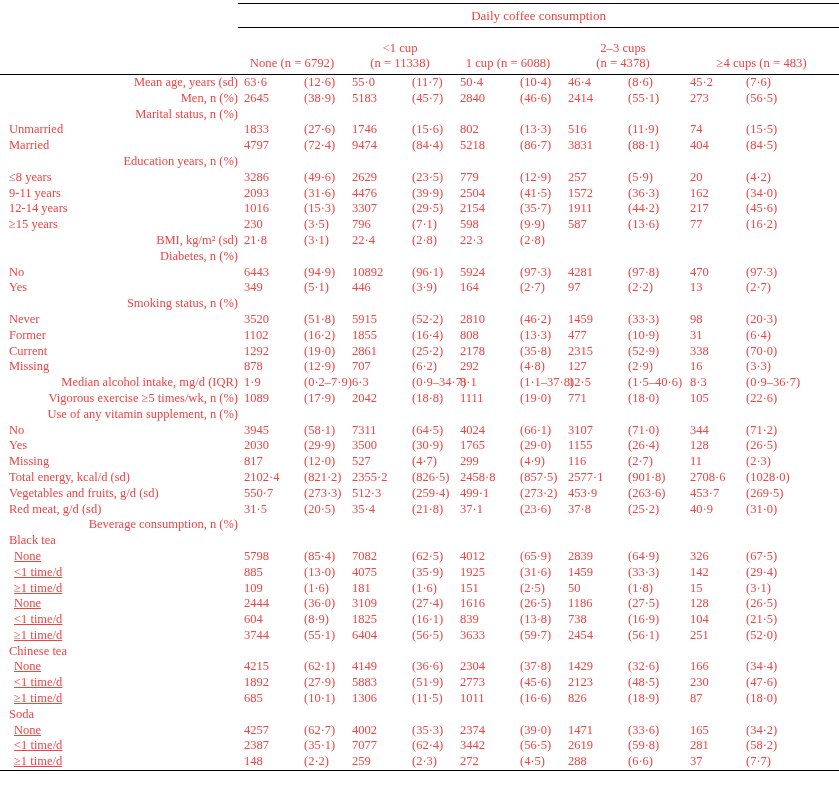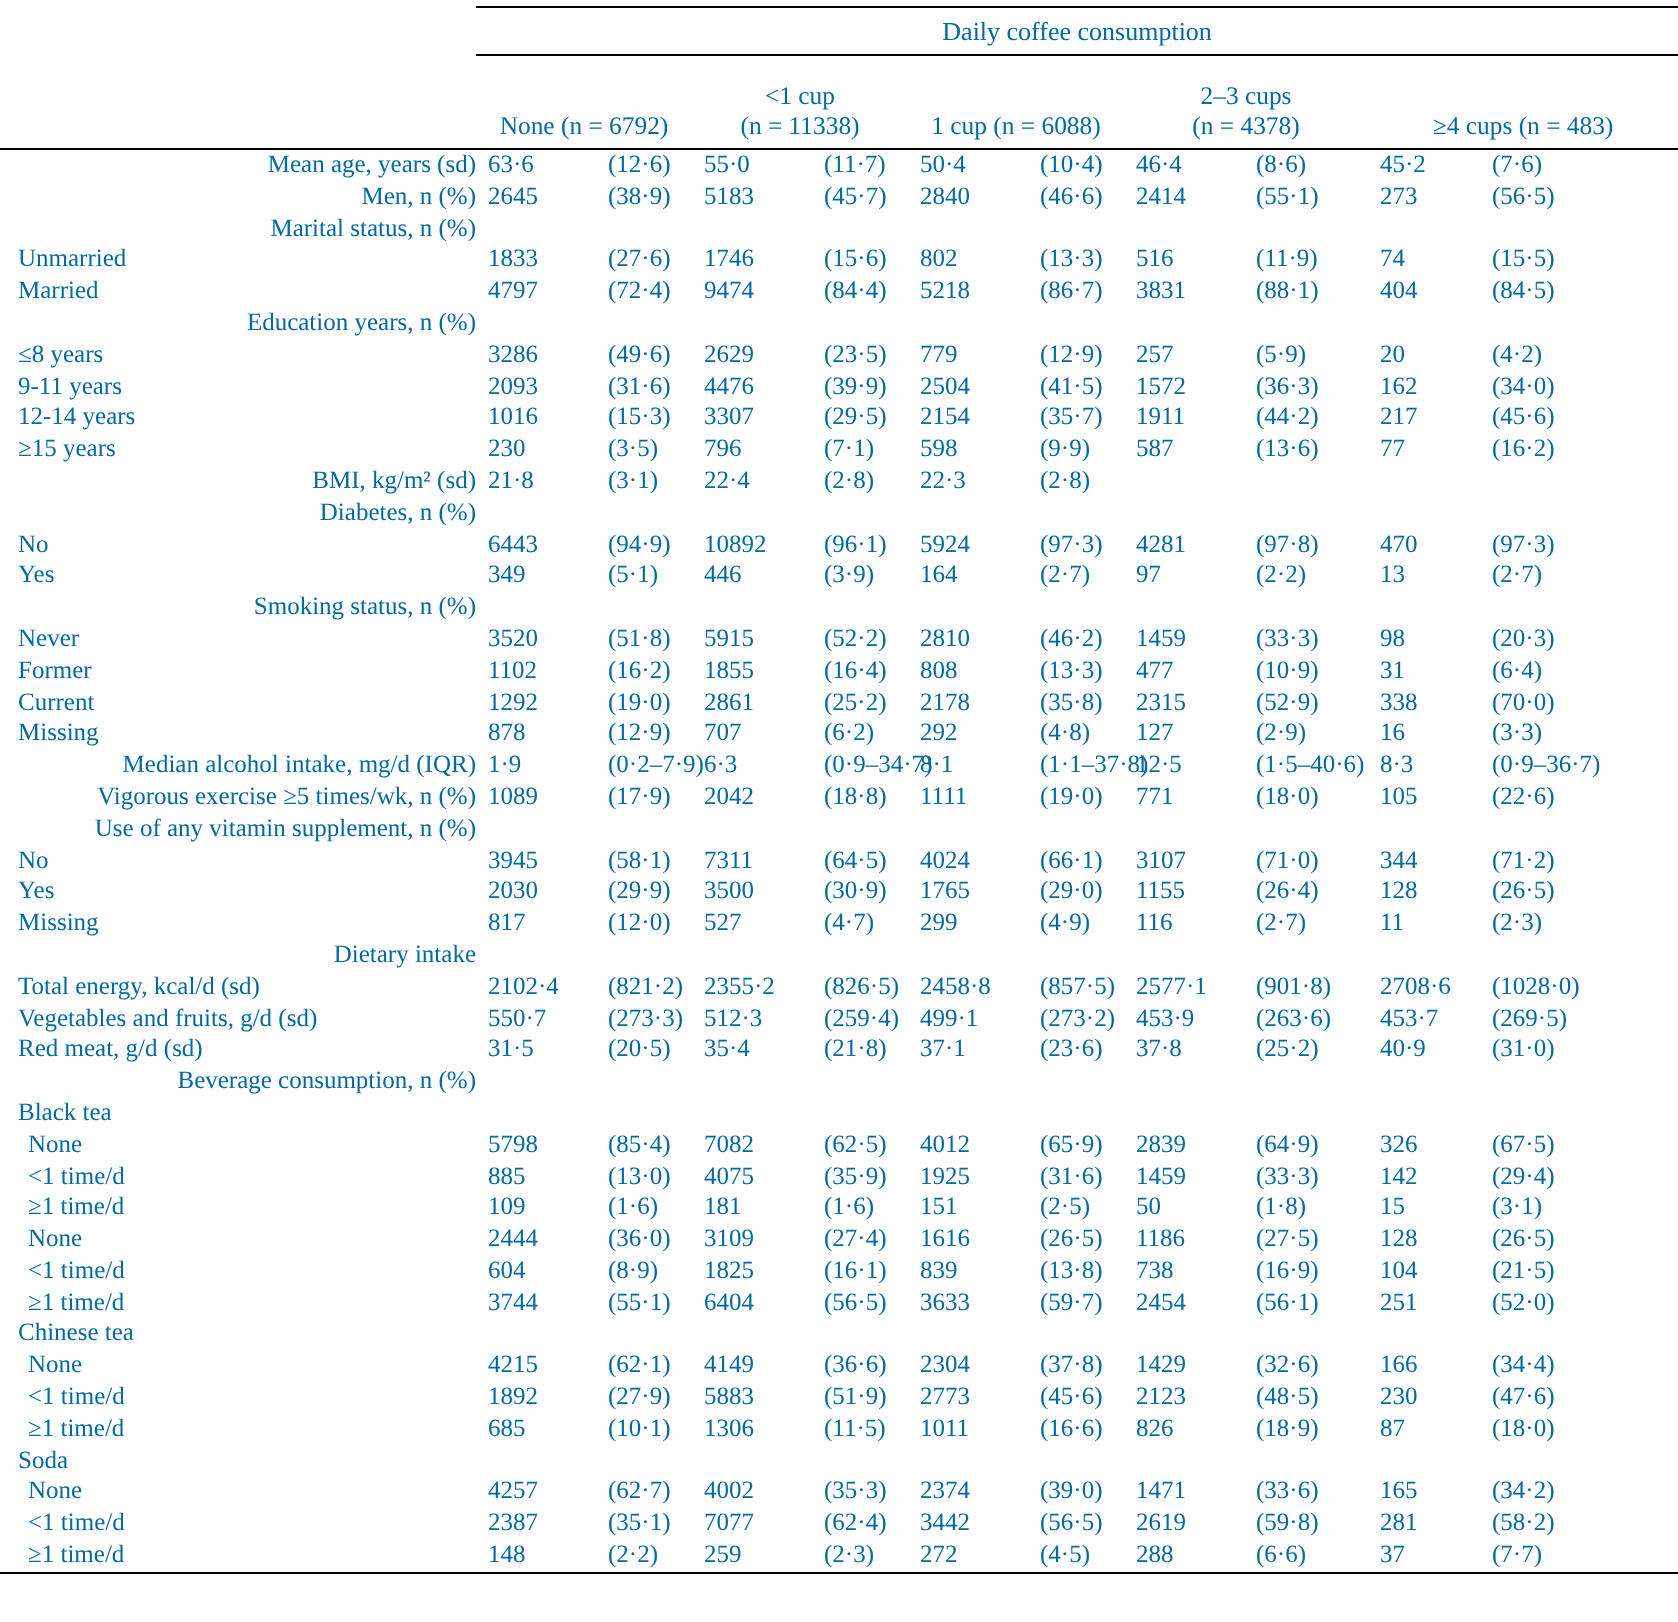--- a/index.html
+++ b/index.html
@@ -1,38 +1,38 @@
 <!DOCTYPE html>
 <html><head>
 <meta charset="utf-8">
 <style>
   * { box-sizing: border-box; }
   html, body { margin: 0; padding: 0; background: #ffffff; }
   .page {
     width: 839px; height: 811px;
-    background: #ffffff; color: #0369a1;
+    background: #ffffff; color: #ef4444;
     font-family: "Liberation Serif", serif;
     padding-top: 3px; overflow: hidden;
   }
   table.t { border-collapse: collapse; table-layout: fixed; width: 839px; }
   th, td { font-weight: normal; padding: 0; white-space: nowrap; }
   .spanner {
     border-top: 1px solid #000; border-bottom: 1px solid #000;
     text-align: center; vertical-align: middle;
     font-size: 13px; height: 24px;
   }
   #col-headers th, #col-headers td { border-bottom: 1px solid #000; height: 47px; }
   #col-headers th { vertical-align: bottom; font-size: 12.7px; padding-bottom: 4px; }
   #col-headers th div { line-height: 14.5px; }
   tbody td { font-size: 12.5px; line-height: 15.8px; height: 15.8px; }
   tbody tr:last-child td { border-bottom: 1px solid #000; }
   td.lbl { text-align: left; overflow: hidden; }
   td.indent-0 { padding-left: 2px; text-align: right; }
   td.indent-1 { padding-left: 9px; }
-  td.indent-2 { padding-left: 14px; }
+  td.indent-2 { padding-left: 14px; text-decoration: underline; }
   td.val { text-align: left; padding-left: 6px; }
   td.par { text-align: left; padding-left: 4px; }
 </style>
 </head>
 <body>
 
 <div class="page">
   <table class="t">
     <colgroup>
       <col style="width:238px">
@@ -395,33 +395,20 @@
           <td class="val">527</td>
           <td class="par">(4·7)</td>
           <td class="val">299</td>
           <td class="par">(4·9)</td>
           <td class="val">116</td>
           <td class="par">(2·7)</td>
           <td class="val">11</td>
           <td class="par">(2·3)</td>
         </tr>
         <tr>
-          <td class="lbl indent-0">Dietary intake</td>
-          <td class="val"></td>
-          <td class="par"></td>
-          <td class="val"></td>
-          <td class="par"></td>
-          <td class="val"></td>
-          <td class="par"></td>
-          <td class="val"></td>
-          <td class="par"></td>
-          <td class="val"></td>
-          <td class="par"></td>
-        </tr>
-        <tr>
           <td class="lbl indent-1">Total energy, kcal/d (sd)</td>
           <td class="val">2102·4</td>
           <td class="par">(821·2)</td>
           <td class="val">2355·2</td>
           <td class="par">(826·5)</td>
           <td class="val">2458·8</td>
           <td class="par">(857·5)</td>
           <td class="val">2577·1</td>
           <td class="par">(901·8)</td>
           <td class="val">2708·6</td>

